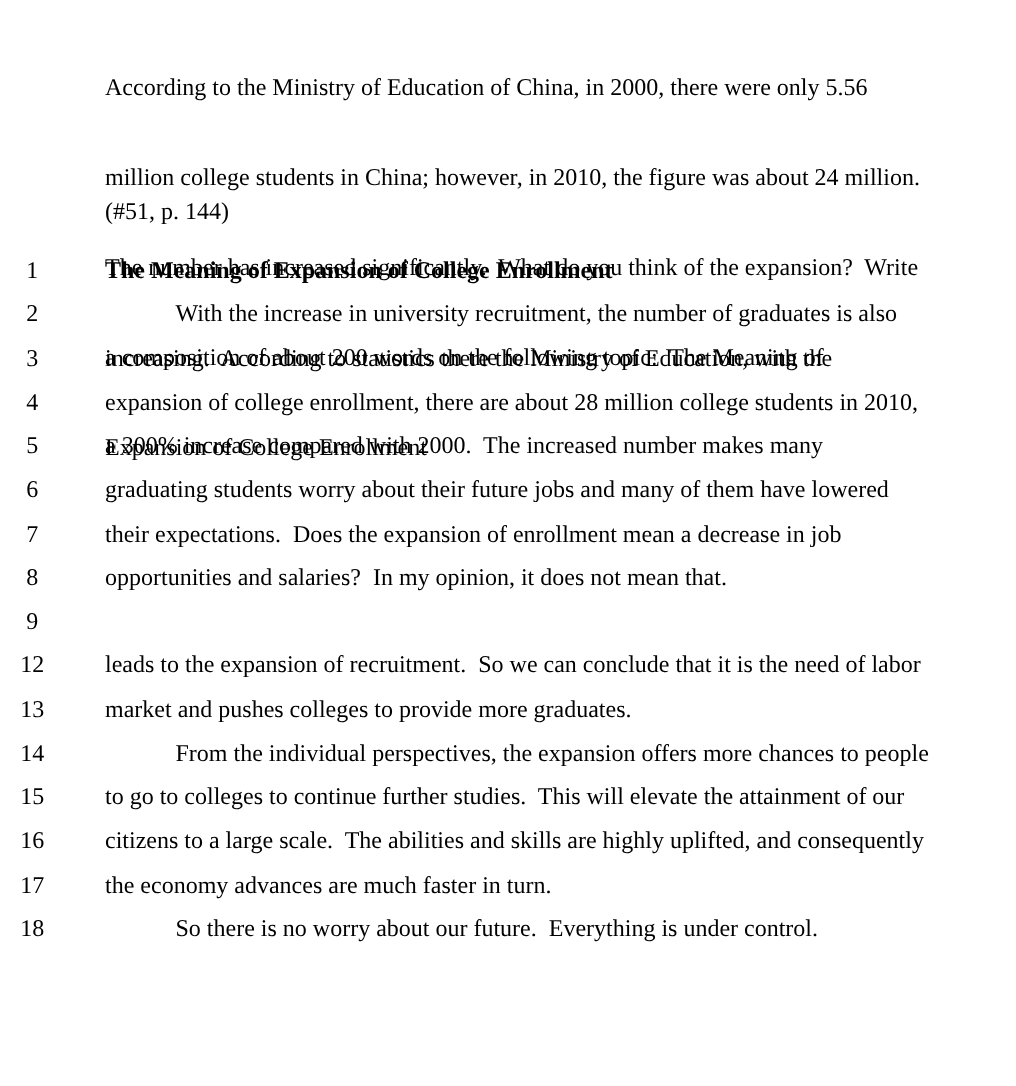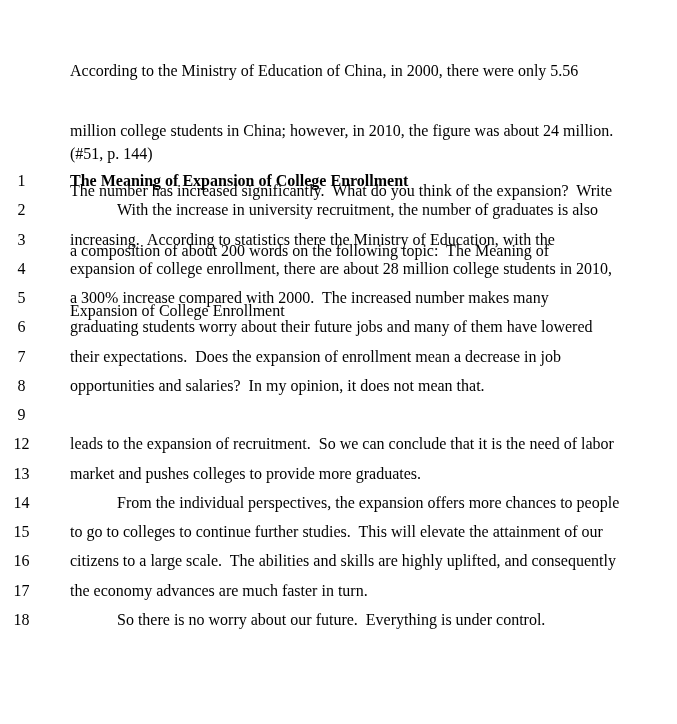--- a/index.html
+++ b/index.html
@@ -9,30 +9,30 @@
     height: 724px;
     background: #ffffff;
     color: #000000;
     font-family: "Liberation Serif", "DejaVu Serif", serif;
     font-size: 16px;
     overflow: hidden;
   }
   .prompt {
     position: absolute;
     left: 70px;
-    top: 21px;
+    top: 9px;
     width: 601px;
     line-height: 20px;
     white-space: pre-wrap;
   }
   .bold { font-weight: normal; }
   .reference {
     position: absolute;
     left: 70px;
-    top: 144px;
+    top: 132px;
     line-height: 20px;
   }
   .comp {
     position: absolute;
     left: 0;
     top: 166px;
     width: 677px;
   }
   .row {
     position: relative;

